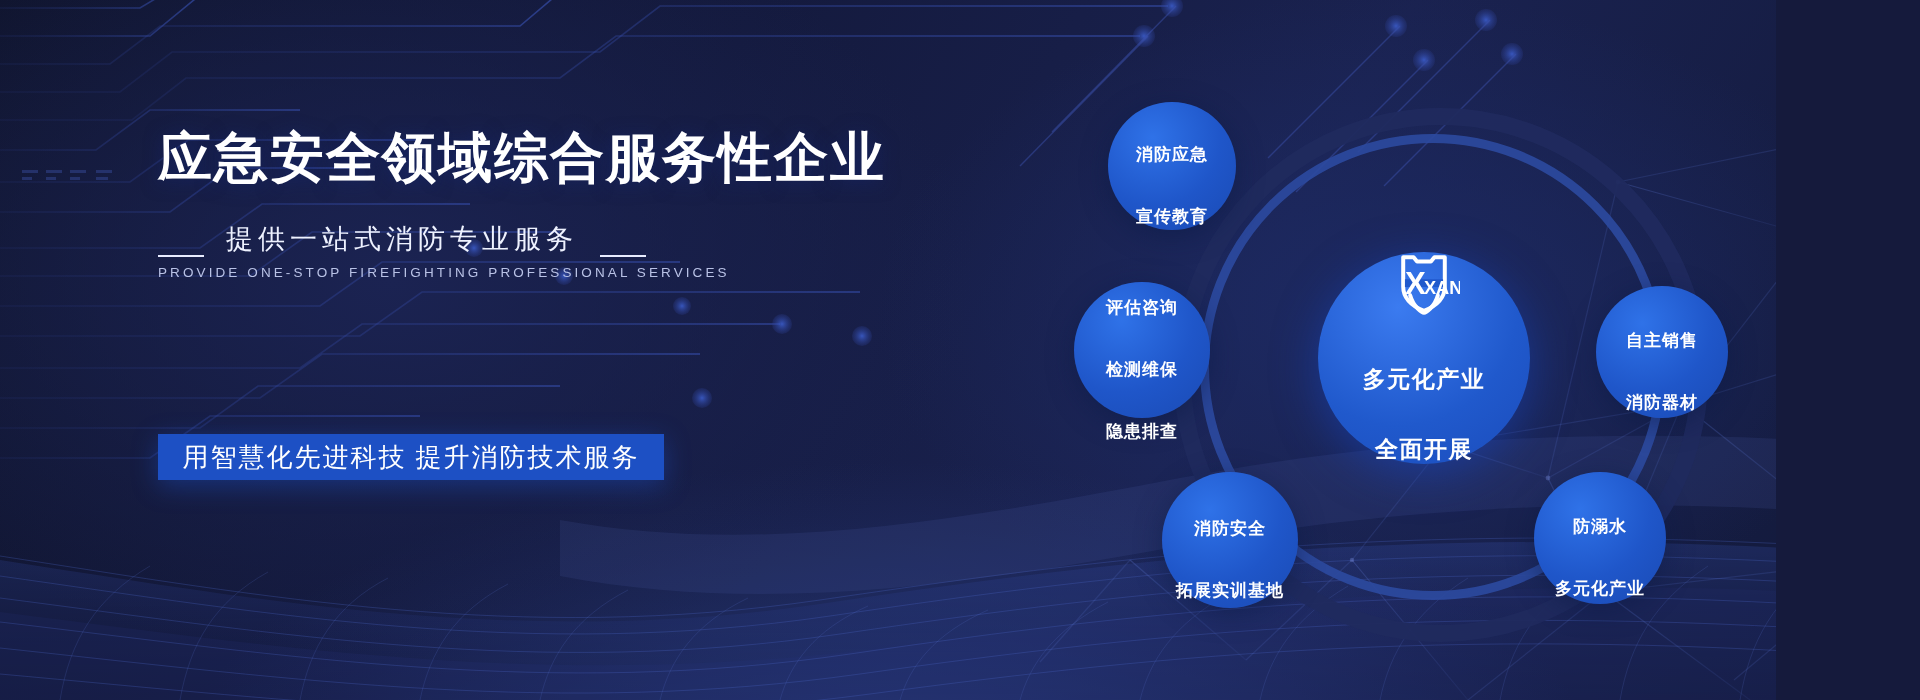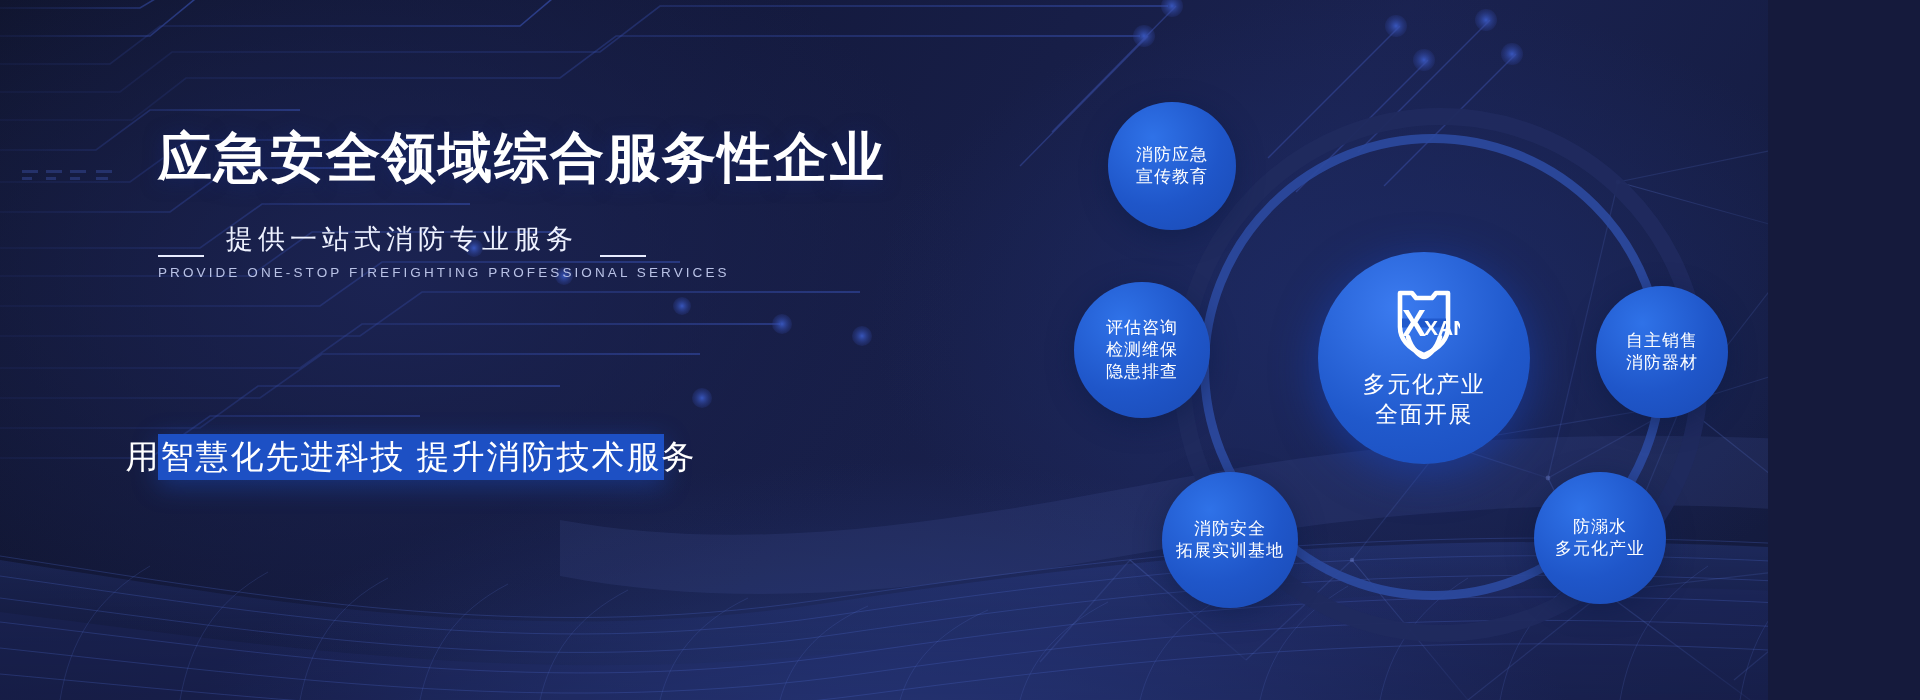--- a/index.html
+++ b/index.html
@@ -8,20 +8,21 @@
     font-family:"Liberation Sans","DejaVu Sans",sans-serif;
     background:#151a3c;
   }
   #stage{
     position:relative;width:1768px;height:700px;overflow:hidden;
     background:
       radial-gradient(ellipse 900px 600px at 22% 40%, #1b2352 0%, rgba(27,35,82,0) 65%),
       radial-gradient(ellipse 820px 520px at 78% 45%, #1d2a63 0%, rgba(29,42,99,0) 62%),
       radial-gradient(ellipse 1000px 420px at 50% 108%, #243470 0%, rgba(36,52,112,0) 70%),
       linear-gradient(120deg,#10152f 0%,#141a3e 35%,#1a2250 65%,#131a3c 100%);
+    padding-left: 8px;
   }
   
   .layer{position:absolute;inset:0;pointer-events:none;}
   .layer svg{display:block;width:1920px;height:700px;}
 
   
   .copy{position:absolute;left:158px;top:128px;width:720px;}
   .headline{
     font-size:54px;font-weight:bold;color:#ffffff;letter-spacing:2px;
     line-height:1.1;margin:0;white-space:nowrap;
@@ -33,21 +34,21 @@
   }
   .dash{display:inline-block;width:46px;height:2px;background:#e8ecff;flex:none;}
   .eng{
     margin-top:8px;color:#b9c2e6;font-size:13.5px;letter-spacing:3.1px;
     white-space:nowrap;font-weight:500;
   }
   .cta{
     position:absolute;left:158px;top:434px;
     width:506px;height:46px;background:#1d50c4;
     display:flex;align-items:center;justify-content:center;
-    color:#ffffff;font-size:33px;letter-spacing:2px;white-space:nowrap;
+    color:#ffffff;font-size:26px;letter-spacing:2px;white-space:nowrap;
     box-shadow:0 6px 26px rgba(29,80,196,.45);
     border:none;cursor:pointer;
   }
 
   
   .diagram{position:absolute;left:1122px;top:84px;width:640px;height:540px;}
   .ring{position:absolute;border-radius:50%;}
   .ring-outer{
     left:52px;top:24px;width:500px;height:500px;
     border:17px solid #202a5e;opacity:.95;
@@ -56,21 +57,21 @@
     left:78px;top:50px;width:448px;height:448px;
     border:9px solid #2c4aa0;opacity:.9;
   }
   .node{
     position:absolute;border-radius:50%;
     background:radial-gradient(circle at 35% 28%,#2f72e8 0%,#1f56c9 55%,#1a4ab4 100%);
     display:flex;flex-direction:column;align-items:center;justify-content:center;
     color:#ffffff;text-align:center;cursor:pointer;
     box-shadow:0 6px 26px rgba(10,25,70,.5);
   }
-  .node span{display:block;line-height:1.28;white-space:nowrap;font-weight:normal;}
+  .node span{display:block;line-height:1.28;white-space:nowrap;font-weight:bold;margin-top:40px;}
   .node-sm span{font-size:17px;letter-spacing:1px;}
   .n-center{
     left:196px;top:168px;width:212px;height:212px;
     background:radial-gradient(circle at 38% 26%,#3b7bf0 0%,#2059cc 58%,#1b4cbb 100%);
     box-shadow:0 10px 44px rgba(24,70,190,.55);
   }
   .n-center span{font-size:23px;letter-spacing:1.5px;}
   .shield{margin-bottom:9px;}
   .pos1{left:-14px;top:18px;width:128px;height:128px;}
   .pos3{left:430px;top:18px;width:130px;height:130px;}

